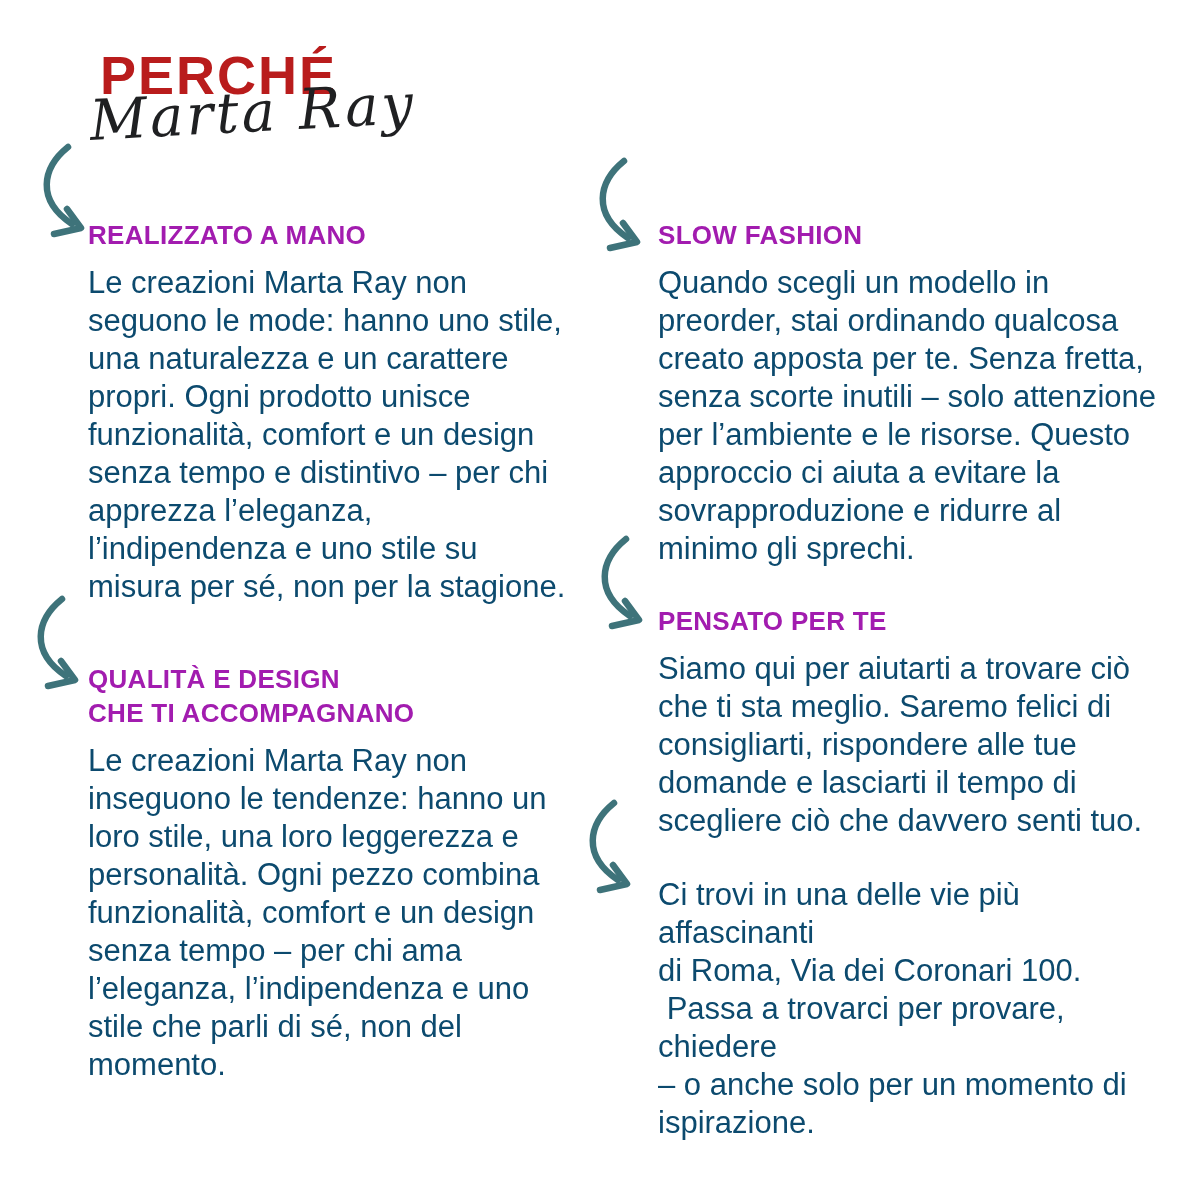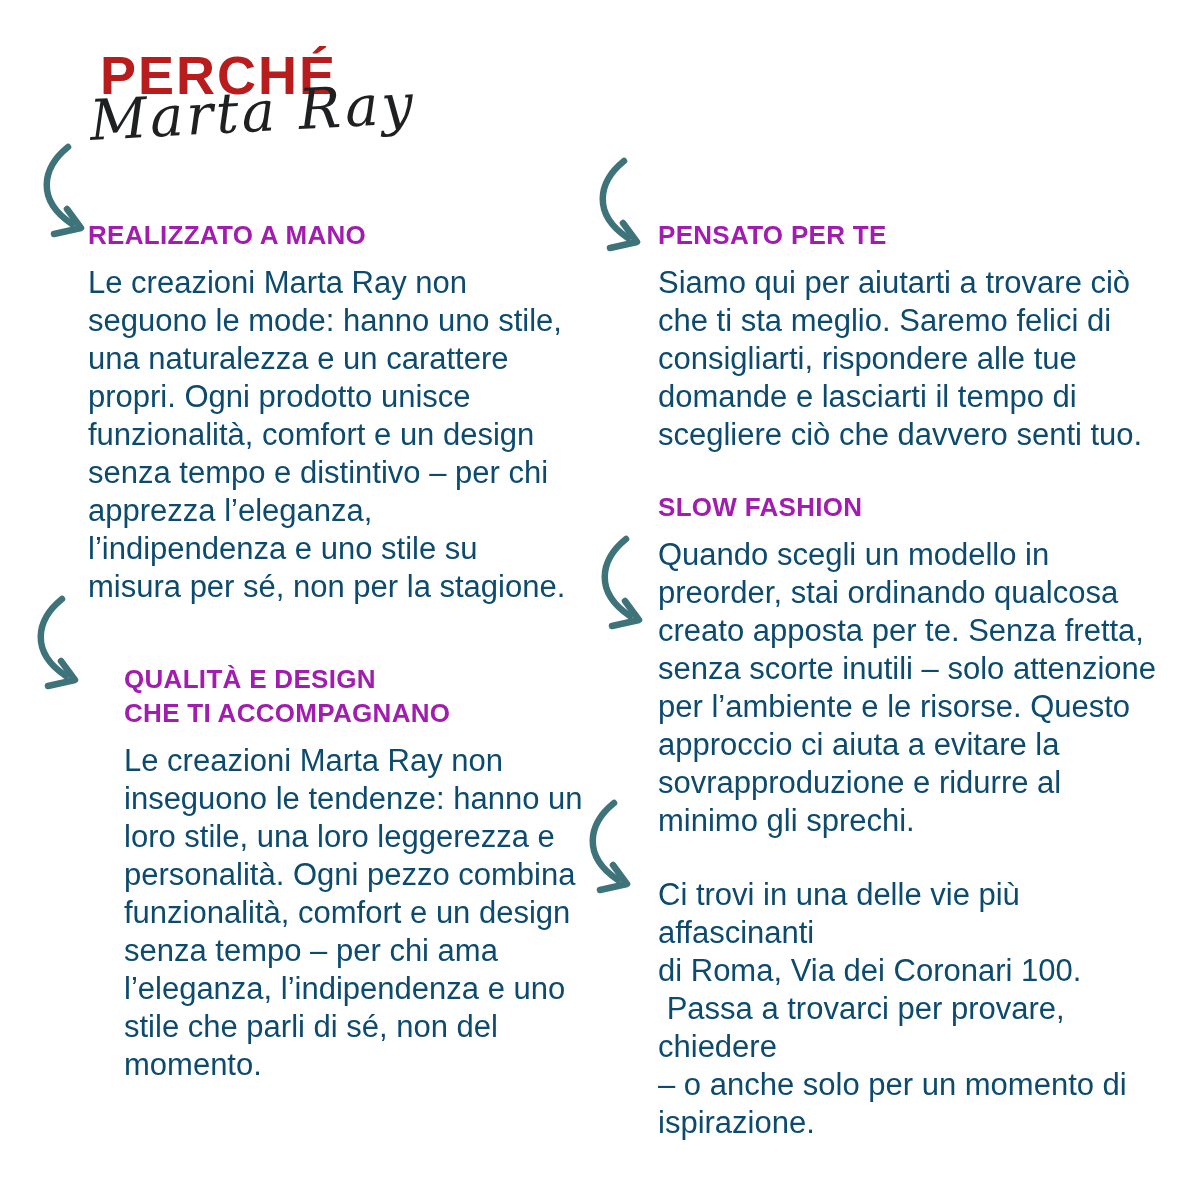--- a/index.html
+++ b/index.html
@@ -33,21 +33,21 @@
     color: #1f2022;
     letter-spacing: 3px;
     transform: rotate(-3deg);
     transform-origin: left top;
   }
   
   .col { position: absolute; top: 218px; }
   .col-left  { left: 88px;  width: 500px; }
   .col-right { left: 658px; width: 520px; }
   .section { margin-top: 0; }
-  .col-left  .section + .section { margin-top: 56px; margin-left: 36px; }
+  .col-left  .section + .section { margin-top: 56px; }
   .col-right .section + .section { margin-top: 36px; }
   .section-title {
     font-size: 26px;
     font-weight: bold;
     color: #a21caf;
     letter-spacing: 0.3px;
     line-height: 34px;
     white-space: pre-line;
     font-family: "Liberation Sans", sans-serif;
   }
@@ -130,37 +130,37 @@
 funzionalità, comfort e un design
 senza tempo – per chi ama
 l’eleganza, l’indipendenza e uno
 stile che parli di sé, non del
 momento.</div>
     </div>
   </div>
 
   <div class="col col-right">
     <div class="section">
-      <div class="section-title">PENSATO PER TE</div>
-      <div class="section-body">Siamo qui per aiutarti a trovare ciò
-che ti sta meglio. Saremo felici di
-consigliarti, rispondere alle tue
-domande e lasciarti il tempo di
-scegliere ciò che davvero senti tuo.</div>
-    </div>
-    <div class="section">
       <div class="section-title">SLOW FASHION</div>
       <div class="section-body">Quando scegli un modello in
 preorder, stai ordinando qualcosa
 creato apposta per te. Senza fretta,
 senza scorte inutili – solo attenzione
 per l’ambiente e le risorse. Questo
 approccio ci aiuta a evitare la
 sovrapproduzione e ridurre al
 minimo gli sprechi.</div>
+    </div>
+    <div class="section">
+      <div class="section-title">PENSATO PER TE</div>
+      <div class="section-body">Siamo qui per aiutarti a trovare ciò
+che ti sta meglio. Saremo felici di
+consigliarti, rispondere alle tue
+domande e lasciarti il tempo di
+scegliere ciò che davvero senti tuo.</div>
     </div>
     <div class="section">
       <div class="section-body">Ci trovi in una delle vie più affascinanti
 di Roma, Via dei Coronari 100.
  Passa a trovarci per provare, chiedere
 – o anche solo per un momento di
 ispirazione.</div>
     </div>
   </div>
 

